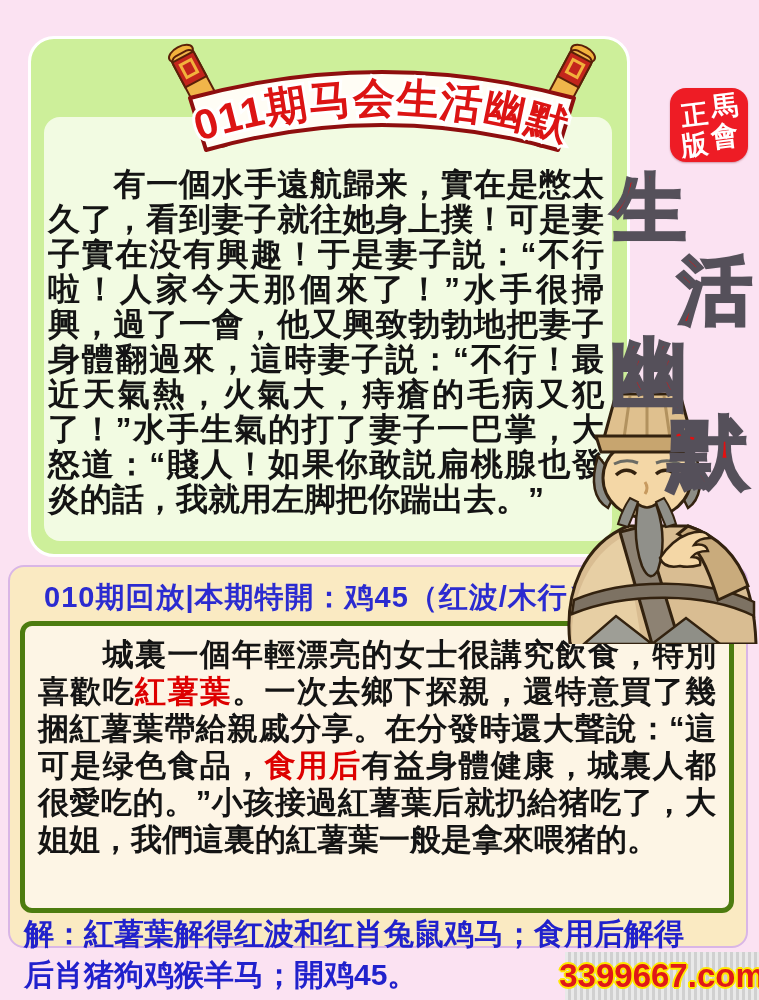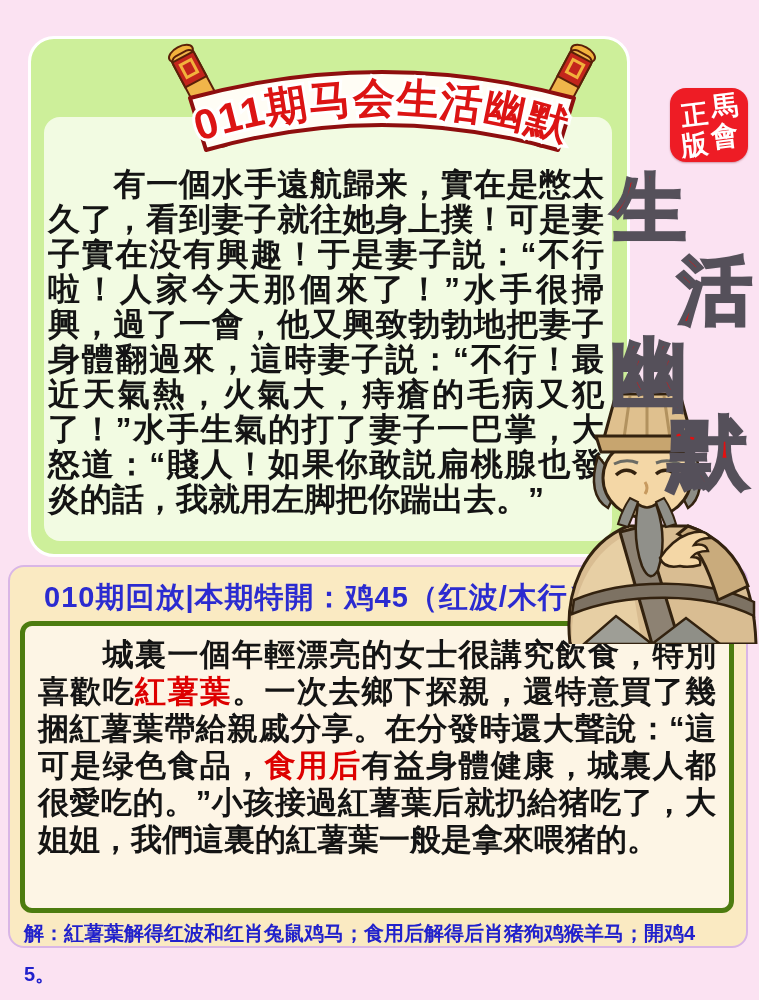--- a/index.html
+++ b/index.html
@@ -64,21 +64,21 @@
     background:#fdf5e5;border:5px solid #4d7c0f;border-radius:12px;
     box-sizing:border-box;padding:10px 13px;
   }
   .bottom-story{
     font-size:31px;line-height:37px;font-weight:700;color:#141414;
     text-align:justify;word-break:break-all;
   }
   .hl-red{color:#dd0000;}
   .answer{
     position:absolute;left:24px;top:913px;width:682px;z-index:6;
-    font-size:20px;line-height:41px;font-weight:700;color:#2121cc;
+    font-size:30px;line-height:41px;font-weight:700;color:#2121cc;
     word-break:break-all;
   }
   
   .website{
     position:absolute;left:565px;top:952px;width:194px;height:48px;z-index:7;
     display:flex;align-items:center;justify-content:center;
     background:repeating-linear-gradient(90deg,#e9e9e9 0 3px,#d0d0d0 3px 6px);
     font-size:33px;font-weight:800;color:#e01818;text-decoration:none;
     text-shadow:-2px 0 #ffe800,2px 0 #ffe800,0 -2px #ffe800,0 2px #ffe800,
                 -1px -1px #ffe800,1px 1px #ffe800,-1px 1px #ffe800,1px -1px #ffe800;
@@ -181,14 +181,15 @@
 
   <div class="bottom-frame">
     <div class="bottom-header">010期回放|本期特開：鸡45（红波/木行）</div>
     <div class="bottom-inner">
       <div class="bottom-story"><span>　　城裏一個年輕漂亮的女士很講究飲食，特別喜歡吃</span><span class="hl-red">紅薯葉</span><span>。一次去鄉下探親，還特意買了幾捆紅薯葉帶給親戚分享。在分發時還大聲說：“這可是绿色食品，</span><span class="hl-red">食用后</span><span>有益身體健康，城裏人都很愛吃的。”小孩接過紅薯葉后就扔給猪吃了，大姐姐，我們這裏的紅薯葉一般是拿來喂猪的。</span></div>
     </div>
   </div>
 
   <div class="answer">解：紅薯葉解得红波和红肖兔鼠鸡马；食用后解得后肖猪狗鸡猴羊马；開鸡45。</div>
 
+  <a class="website" href="#">3399667.com</a>
 
 </div>
 
 </body></html>

